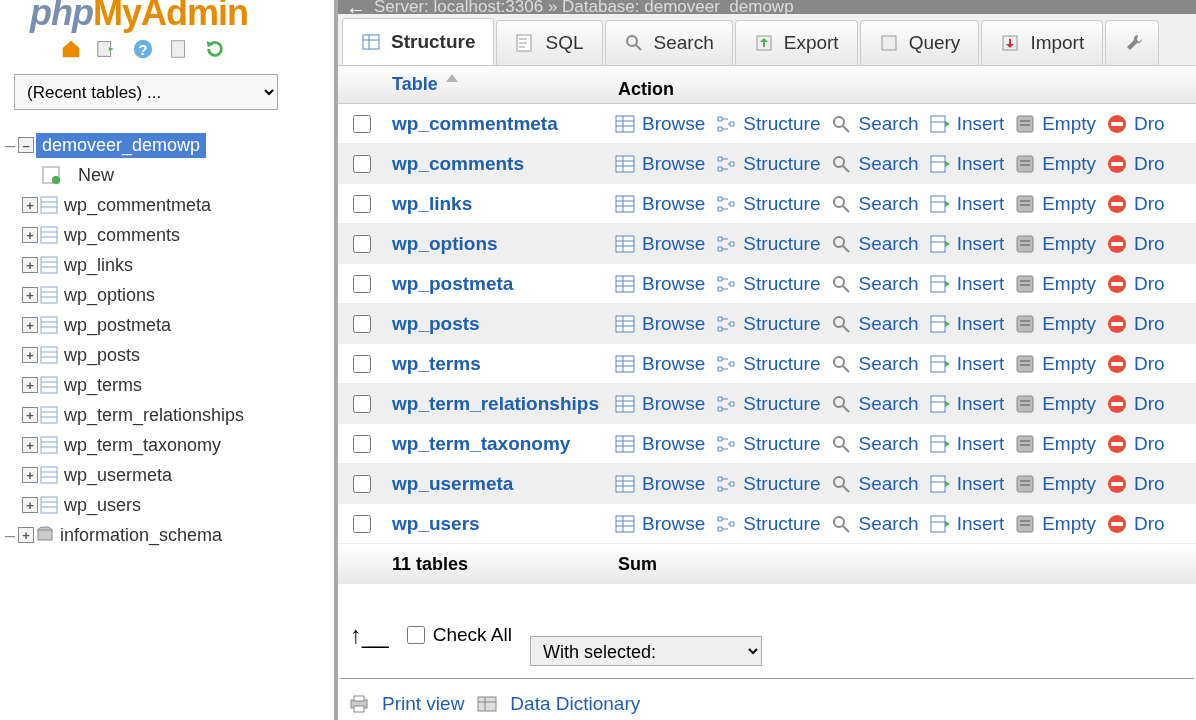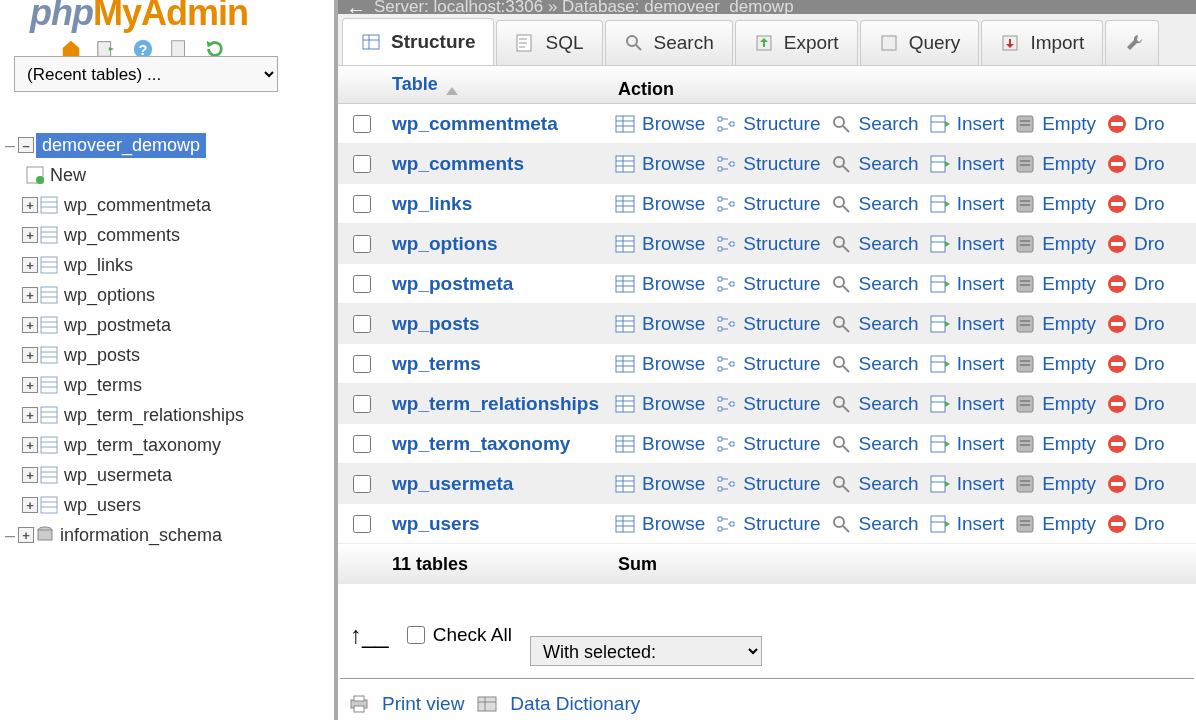--- a/index.html
+++ b/index.html
@@ -9,29 +9,29 @@
 .logo { position: absolute; top: -8px; left: 30px; font-size: 36px; font-weight: bold; letter-spacing: -1px; }
 .logo .php { color: #7a8fb0; font-style: italic; }
 .logo .my { color: #e68a00; }
 .logo .admin { color: #e68a00; }
 
 
 .toolbar-icons { position: absolute; top: 38px; left: 60px; display: flex; gap: 14px; }
 .ticon { width: 22px; height: 22px; display: inline-block; }
 
 
-.recent-wrap { position: absolute; top: 56px; left: 14px; border-radius: 7px; }
+.recent-wrap { position: absolute; top: 74px; left: 14px; border-radius: 7px; }
 .recent-wrap select { width: 264px; height: 36px; font-size: 17px; padding: 4px 8px; border: 1px solid #aaa; background: #f8f8f8; }
 
 
 .sidebar { position: absolute; top: 130px; left: 0; width: 320px; }
 .tree-row { display: flex; align-items: center; height: 30px; padding-left: 2px; }
 .tree-row.db { padding-left: 2px; }
 .tree-row.db .label { background: #4a80d4; color: #fff; padding: 2px 6px; }
-.tree-row.new { padding-left: 26px; }
+.tree-row.new { padding-left: 42px; gap: 12px; }
 .tree-row.tbl { padding-left: 22px; }
 .tree-row.db2 { padding-left: 2px; }
 .expander { width:16px; height:16px; border:1px solid #888; background:#f4f4f4; display:inline-flex; align-items:center; justify-content:center; font-size:13px; font-weight:bold; margin-right:2px; color:#555;}
 .dash { width:16px; height:16px; display:inline-flex; align-items:center; justify-content:center; color:#888;}
 .tree-icon { width:18px; height:18px; display:inline-block; margin-right:6px; }
 .tree-row .label { color:#333; }
 .tree-row.new .label { color:#333; }
 
 
 .main { position: absolute; top: 0; left: 334px; right: 0; bottom:0; border-left: 4px solid #aaa; background:#fff;}
@@ -43,21 +43,21 @@
 .tabs { display:flex; background:#f0f0f0; border-bottom:1px solid #ccc; height:52px; padding-left:4px;}
 .tab { display:flex; align-items:center; padding: 0 18px; border:1px solid #ccc; border-bottom:none; margin-top:6px; margin-right:2px; background: linear-gradient(#fdfdfd,#e8e8e8); border-radius:4px 4px 0 0; cursor:pointer; white-space:nowrap;}
 .tab.active { background:#fff; font-weight:bold; margin-top:4px;}
 .tab .ticon2 { width:20px; height:20px; display:inline-block; margin-right:10px;}
 .tab span { color:#333; font-size:19px;}
 .tab.active span { color:#333;}
 
 
 .thead { display:flex; background:linear-gradient(#fff,#e8e8e8); border-bottom:1px solid #ccc; height:38px; align-items:center;}
 .th-check { width:48px;}
-.th-table { width:228px; padding-left:6px; font-weight:bold; color:#1e5fb3; display:flex; align-items:flex-end; gap:8px;}
+.th-table { width:228px; padding-left:6px; font-weight:bold; color:#1e5fb3; display:flex; align-items:flex-start; gap:8px;}
 .th-action { padding-left:4px; font-weight:bold;margin-top:9px;}
 .sort-icon{ width:0;height:0;border-left:6px solid transparent;border-right:6px solid transparent;border-bottom:8px solid #888; display:inline-block; opacity:.6;}
 
 
 .rows { }
 .row { display:flex; align-items:center; height:40px; border-bottom:1px solid #eee;}
 .row.alt { background:#efefef;}
 .cell-check { width:48px; display:flex; align-items:center; justify-content:center;}
 .cell-check input { width:18px; height:18px;}
 .cell-name { width:228px; padding-left:6px;}

